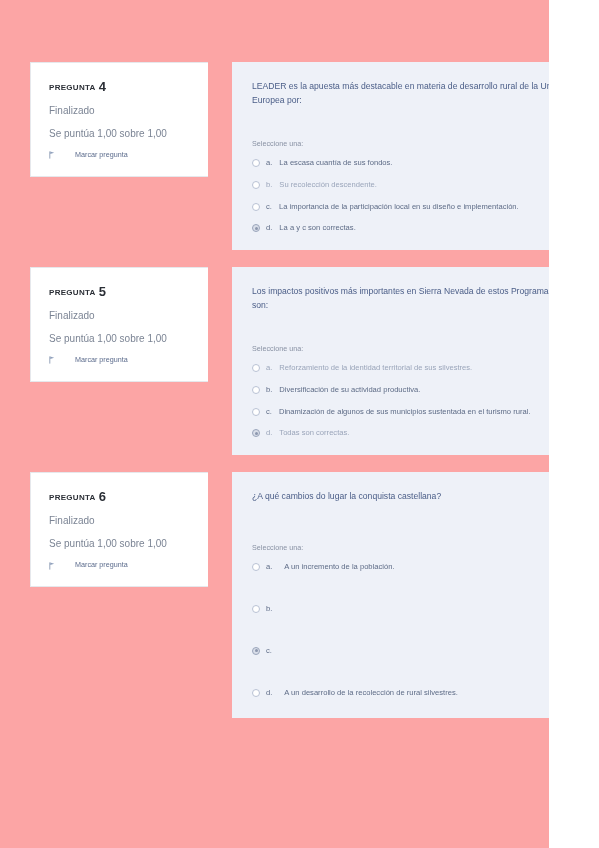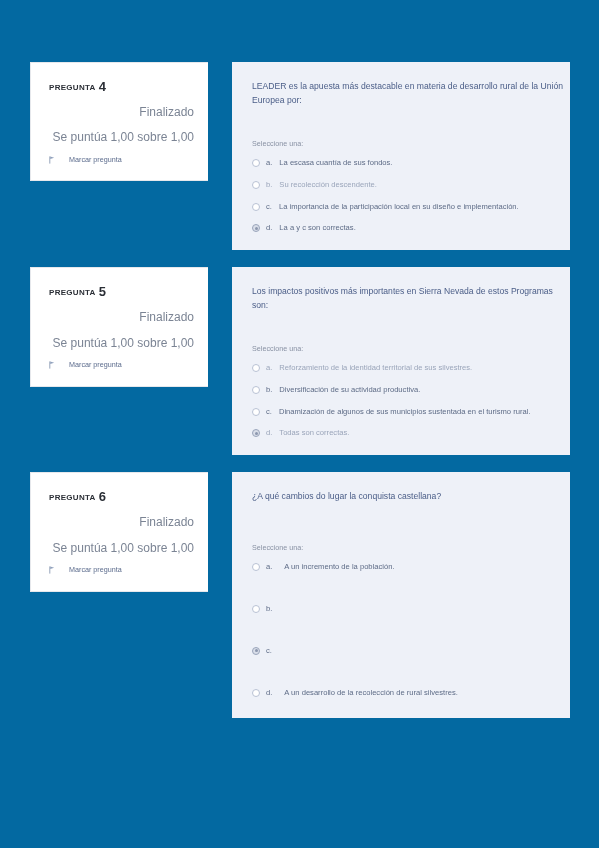--- a/index.html
+++ b/index.html
@@ -8,23 +8,23 @@
     background: #ffffff;
   }
   body {
     width: 599px;
     height: 848px;
     font-family: "Liberation Sans", sans-serif;
     -webkit-font-smoothing: antialiased;
   }
   .page {
     position: relative;
-    width: 599px;
+    width: 549px;
     height: 848px;
-    background: #0369a1;
+    background: #fca5a5;
     overflow: hidden;
   }
   .quiz-area {
     position: absolute;
     left: 30px;
     top: 62px;
     width: 540px;
   }
   .question-block {
     display: flex;
@@ -54,31 +54,30 @@
     text-transform: uppercase;
     font-size: 8px;
   }
   .info-title .num {
     font-size: 13px;
     font-weight: bold;
     margin-left: 3px;
     vertical-align: -1px;
   }
   .info-line {
-    font-size: 12px;
+    font-size: 10px;
     color: #7b8494;
     margin-bottom: 11px;
     line-height: 1.2;
     white-space: nowrap;
-    text-align: right;
   }
   .flag-row {
     display: flex;
     align-items: center;
-    gap: 14px;
+    gap: 20px;
     font-size: 7.2px;
     color: #5b6b8c;
     line-height: 1.2;
     cursor: pointer;
   }
   .flag-icon {
     display: inline-block;
     width: 6px;
     height: 8px;
     position: relative;

